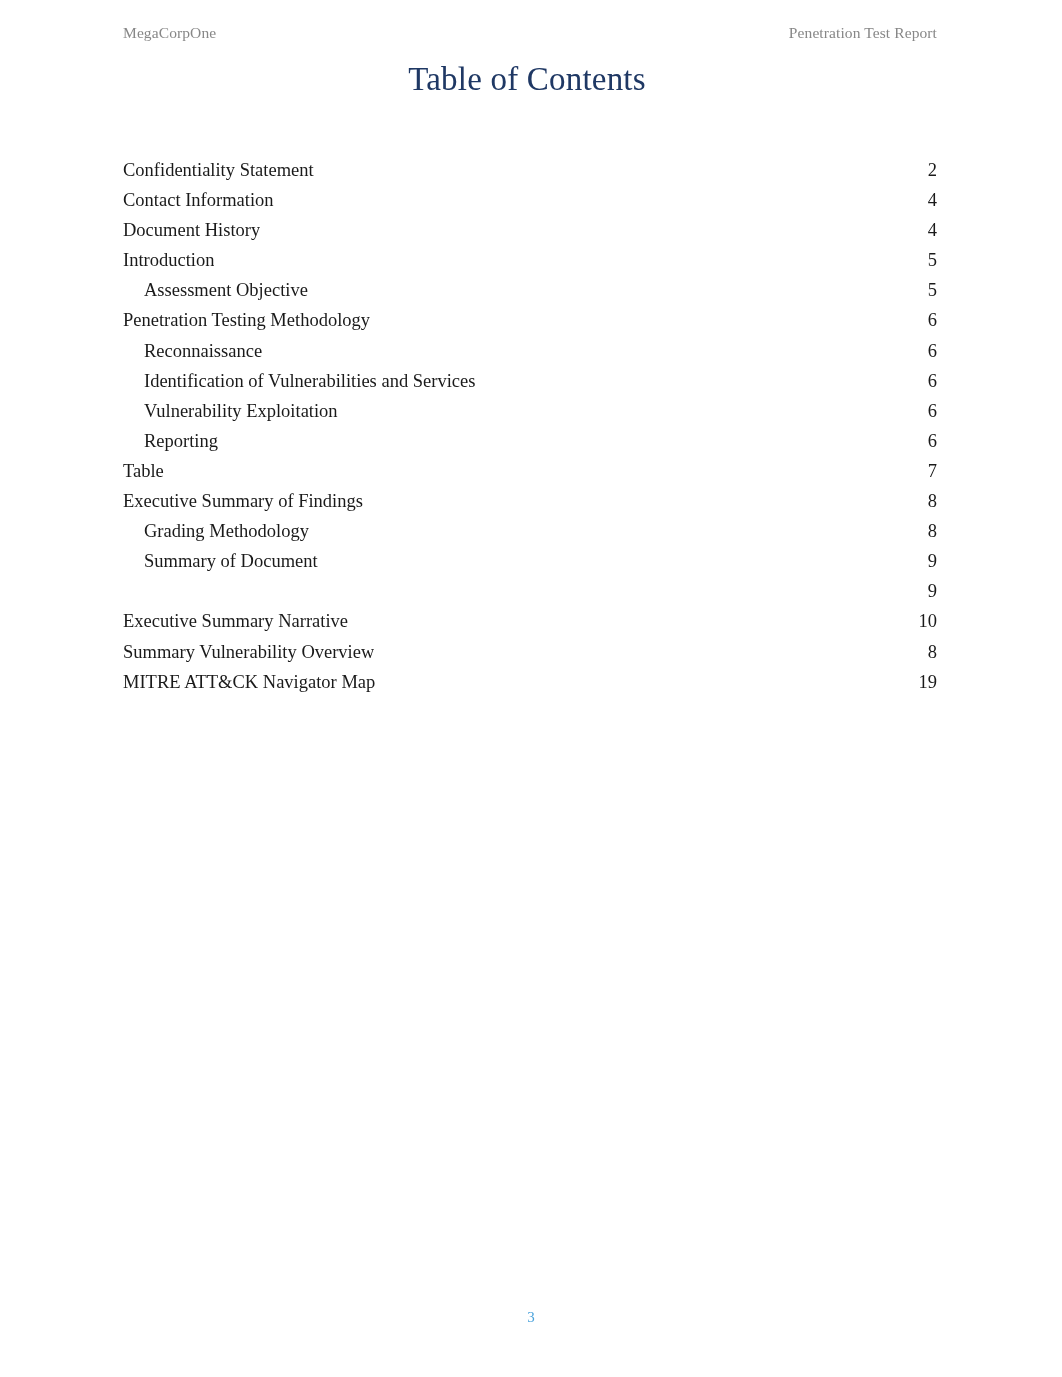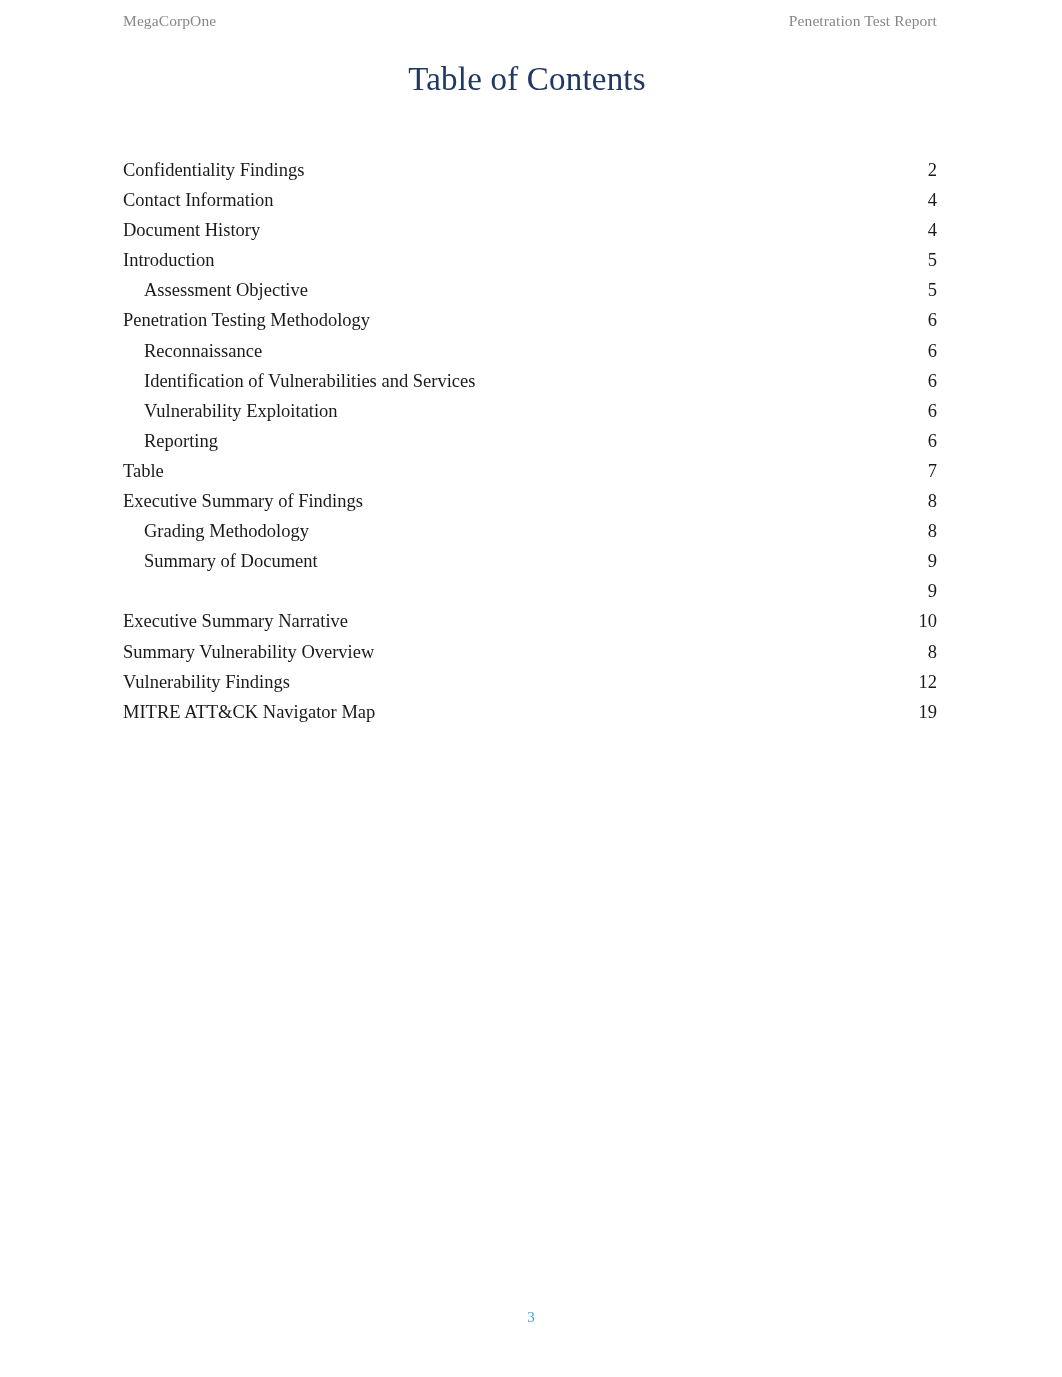--- a/index.html
+++ b/index.html
@@ -17,21 +17,21 @@
 
   .page {
     position: absolute;
     inset: 0;
     background: #ffffff;
   }
 
   
   .running-header {
     position: absolute;
-    top: 12px;
+    top: 24px;
     left: 123px;
     width: 814px;
     height: 24px;
     display: flex;
     align-items: baseline;
     justify-content: space-between;
     text-align: center;
   }
   .running-header .hdr-text {
     font-family: "Liberation Serif", "DejaVu Serif", serif;
@@ -112,21 +112,21 @@
 
   <div class="running-header">
     <span class="hdr-text">MegaCorpOne</span>
     <span class="hdr-text">Penetration Test Report</span>
   </div>
 
   <h1 class="doc-title">Table of Contents</h1>
 
   <div class="toc">
       <div class="toc-entry level-1">
-        <span class="toc-label">Confidentiality Findings</span>
+        <span class="toc-label">Confidentiality Statement</span>
         <span class="toc-filler"></span>
         <span class="toc-page">2</span>
       </div>
       <div class="toc-entry level-1">
         <span class="toc-label">Contact Information</span>
         <span class="toc-filler"></span>
         <span class="toc-page">4</span>
       </div>
       <div class="toc-entry level-1">
         <span class="toc-label">Document History</span>
@@ -194,25 +194,20 @@
       </div>
       <div class="toc-entry level-1">
         <span class="toc-label">Executive Summary Narrative</span>
         <span class="toc-filler"></span>
         <span class="toc-page">10</span>
       </div>
       <div class="toc-entry level-1">
         <span class="toc-label">Summary Vulnerability Overview</span>
         <span class="toc-filler"></span>
         <span class="toc-page">8</span>
-      </div>
-      <div class="toc-entry level-1">
-        <span class="toc-label">Vulnerability Findings</span>
-        <span class="toc-filler"></span>
-        <span class="toc-page">12</span>
       </div>
       <div class="toc-entry level-1">
         <span class="toc-label">MITRE ATT&amp;CK Navigator Map</span>
         <span class="toc-filler"></span>
         <span class="toc-page">19</span>
       </div>
     </div>
 
   <div class="page-footer">
     <span class="footer-number">3</span>

